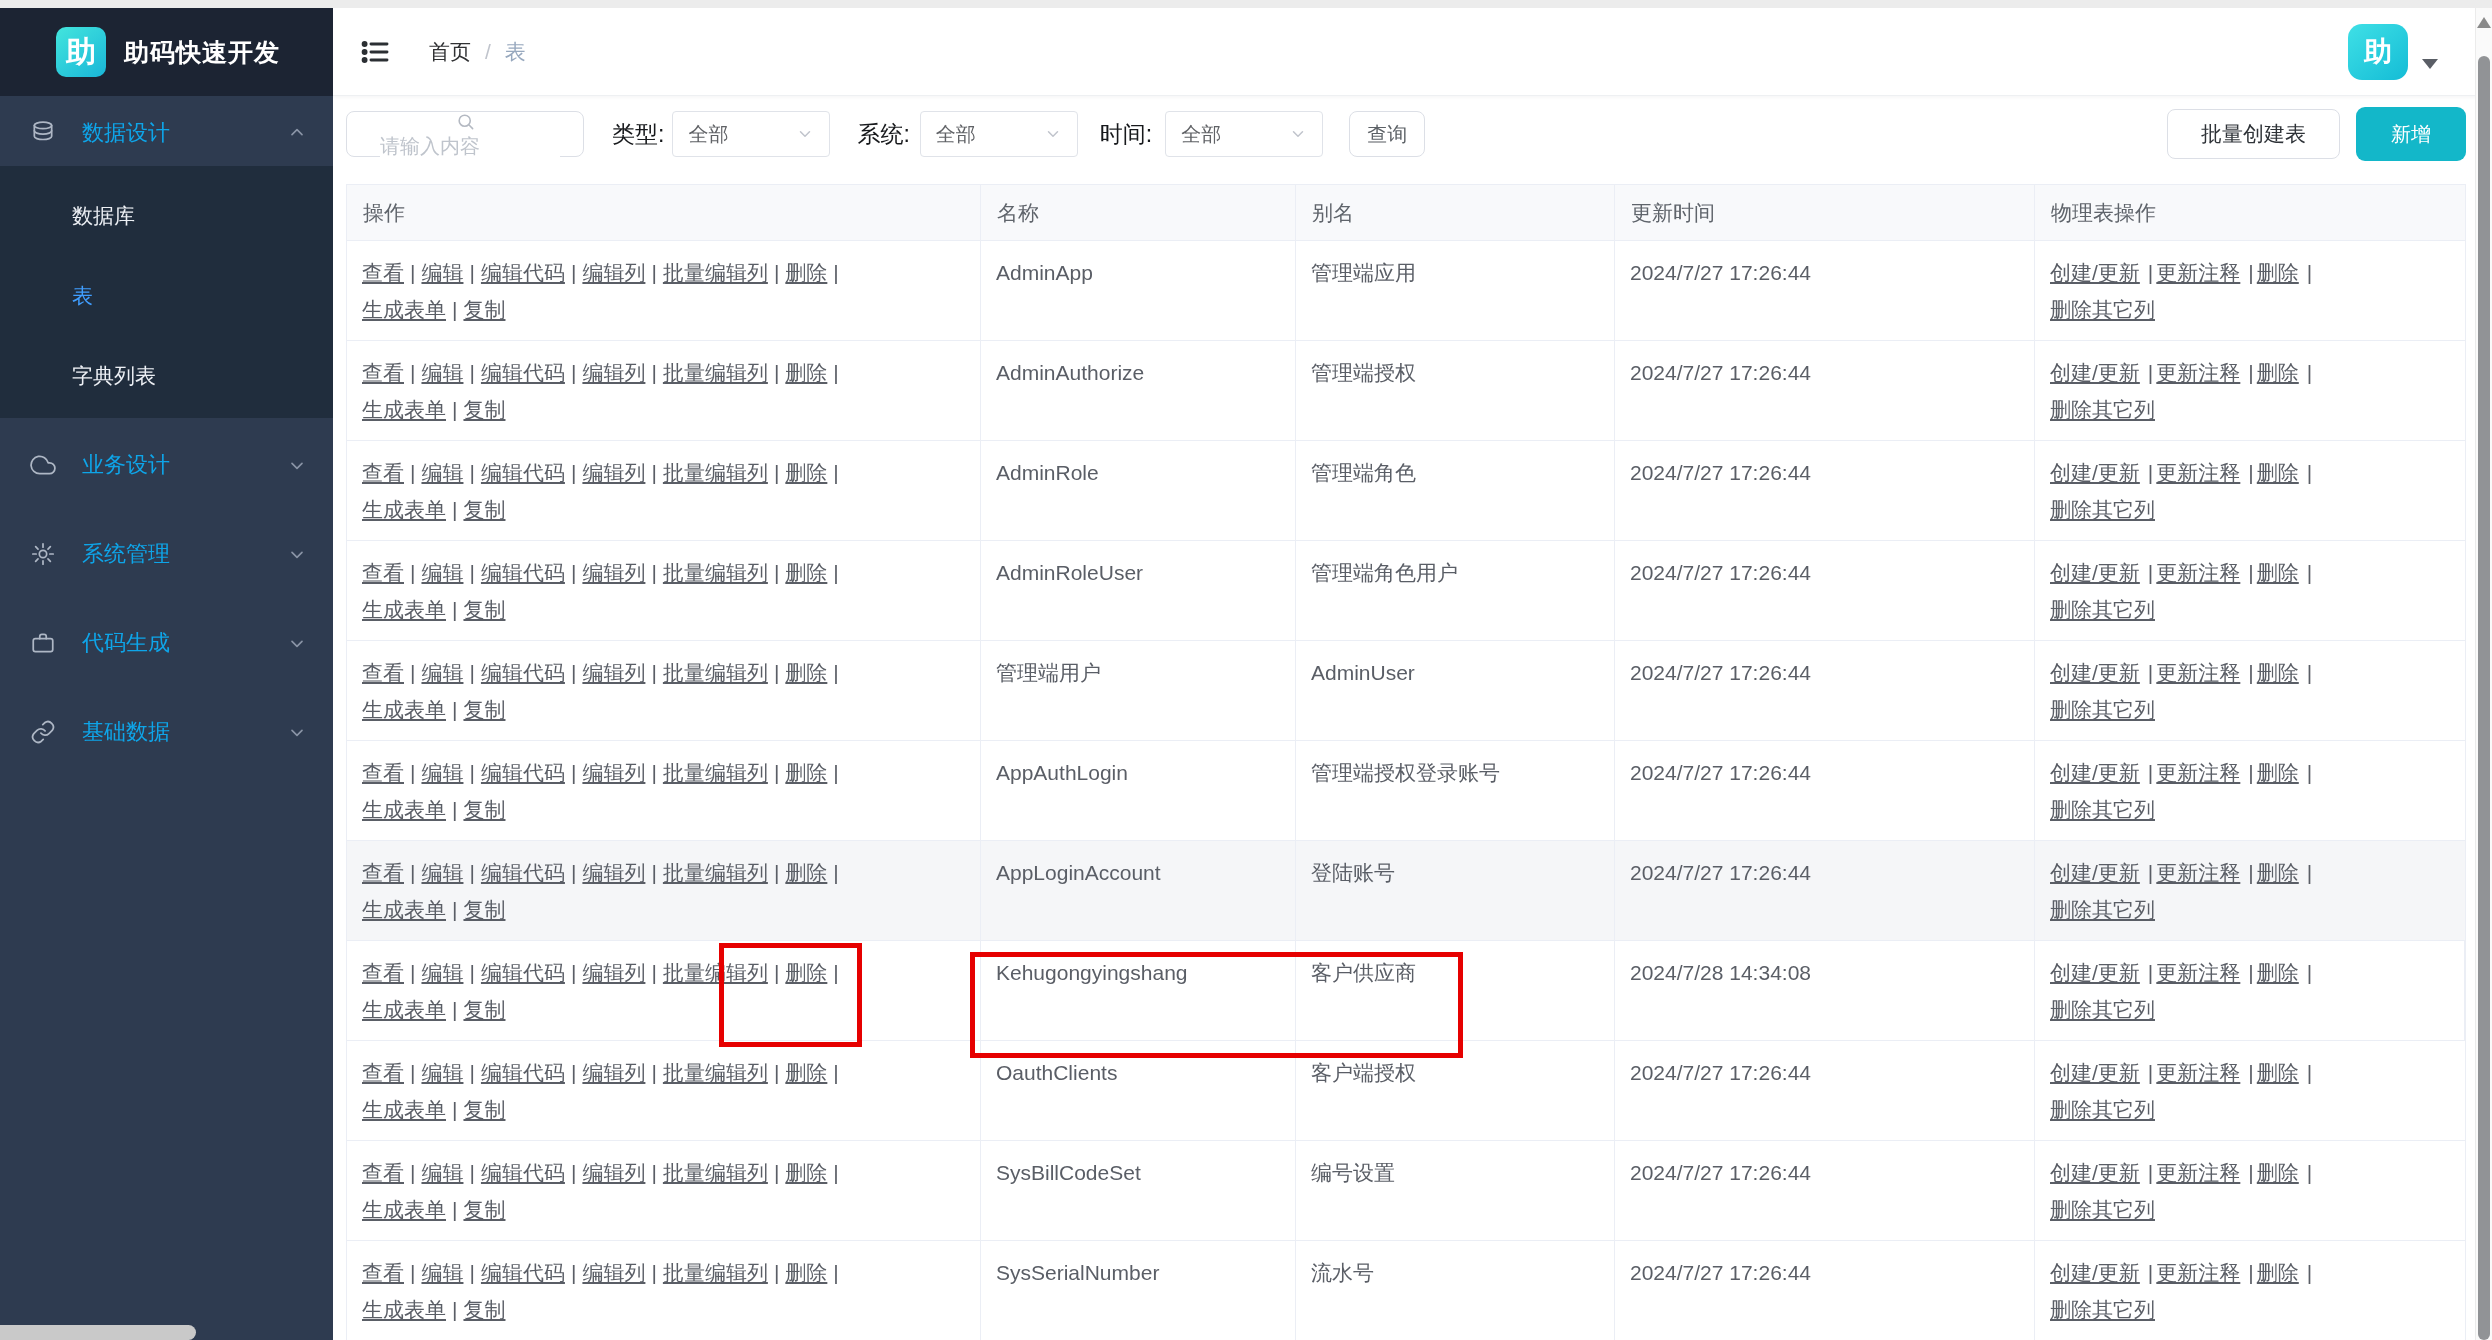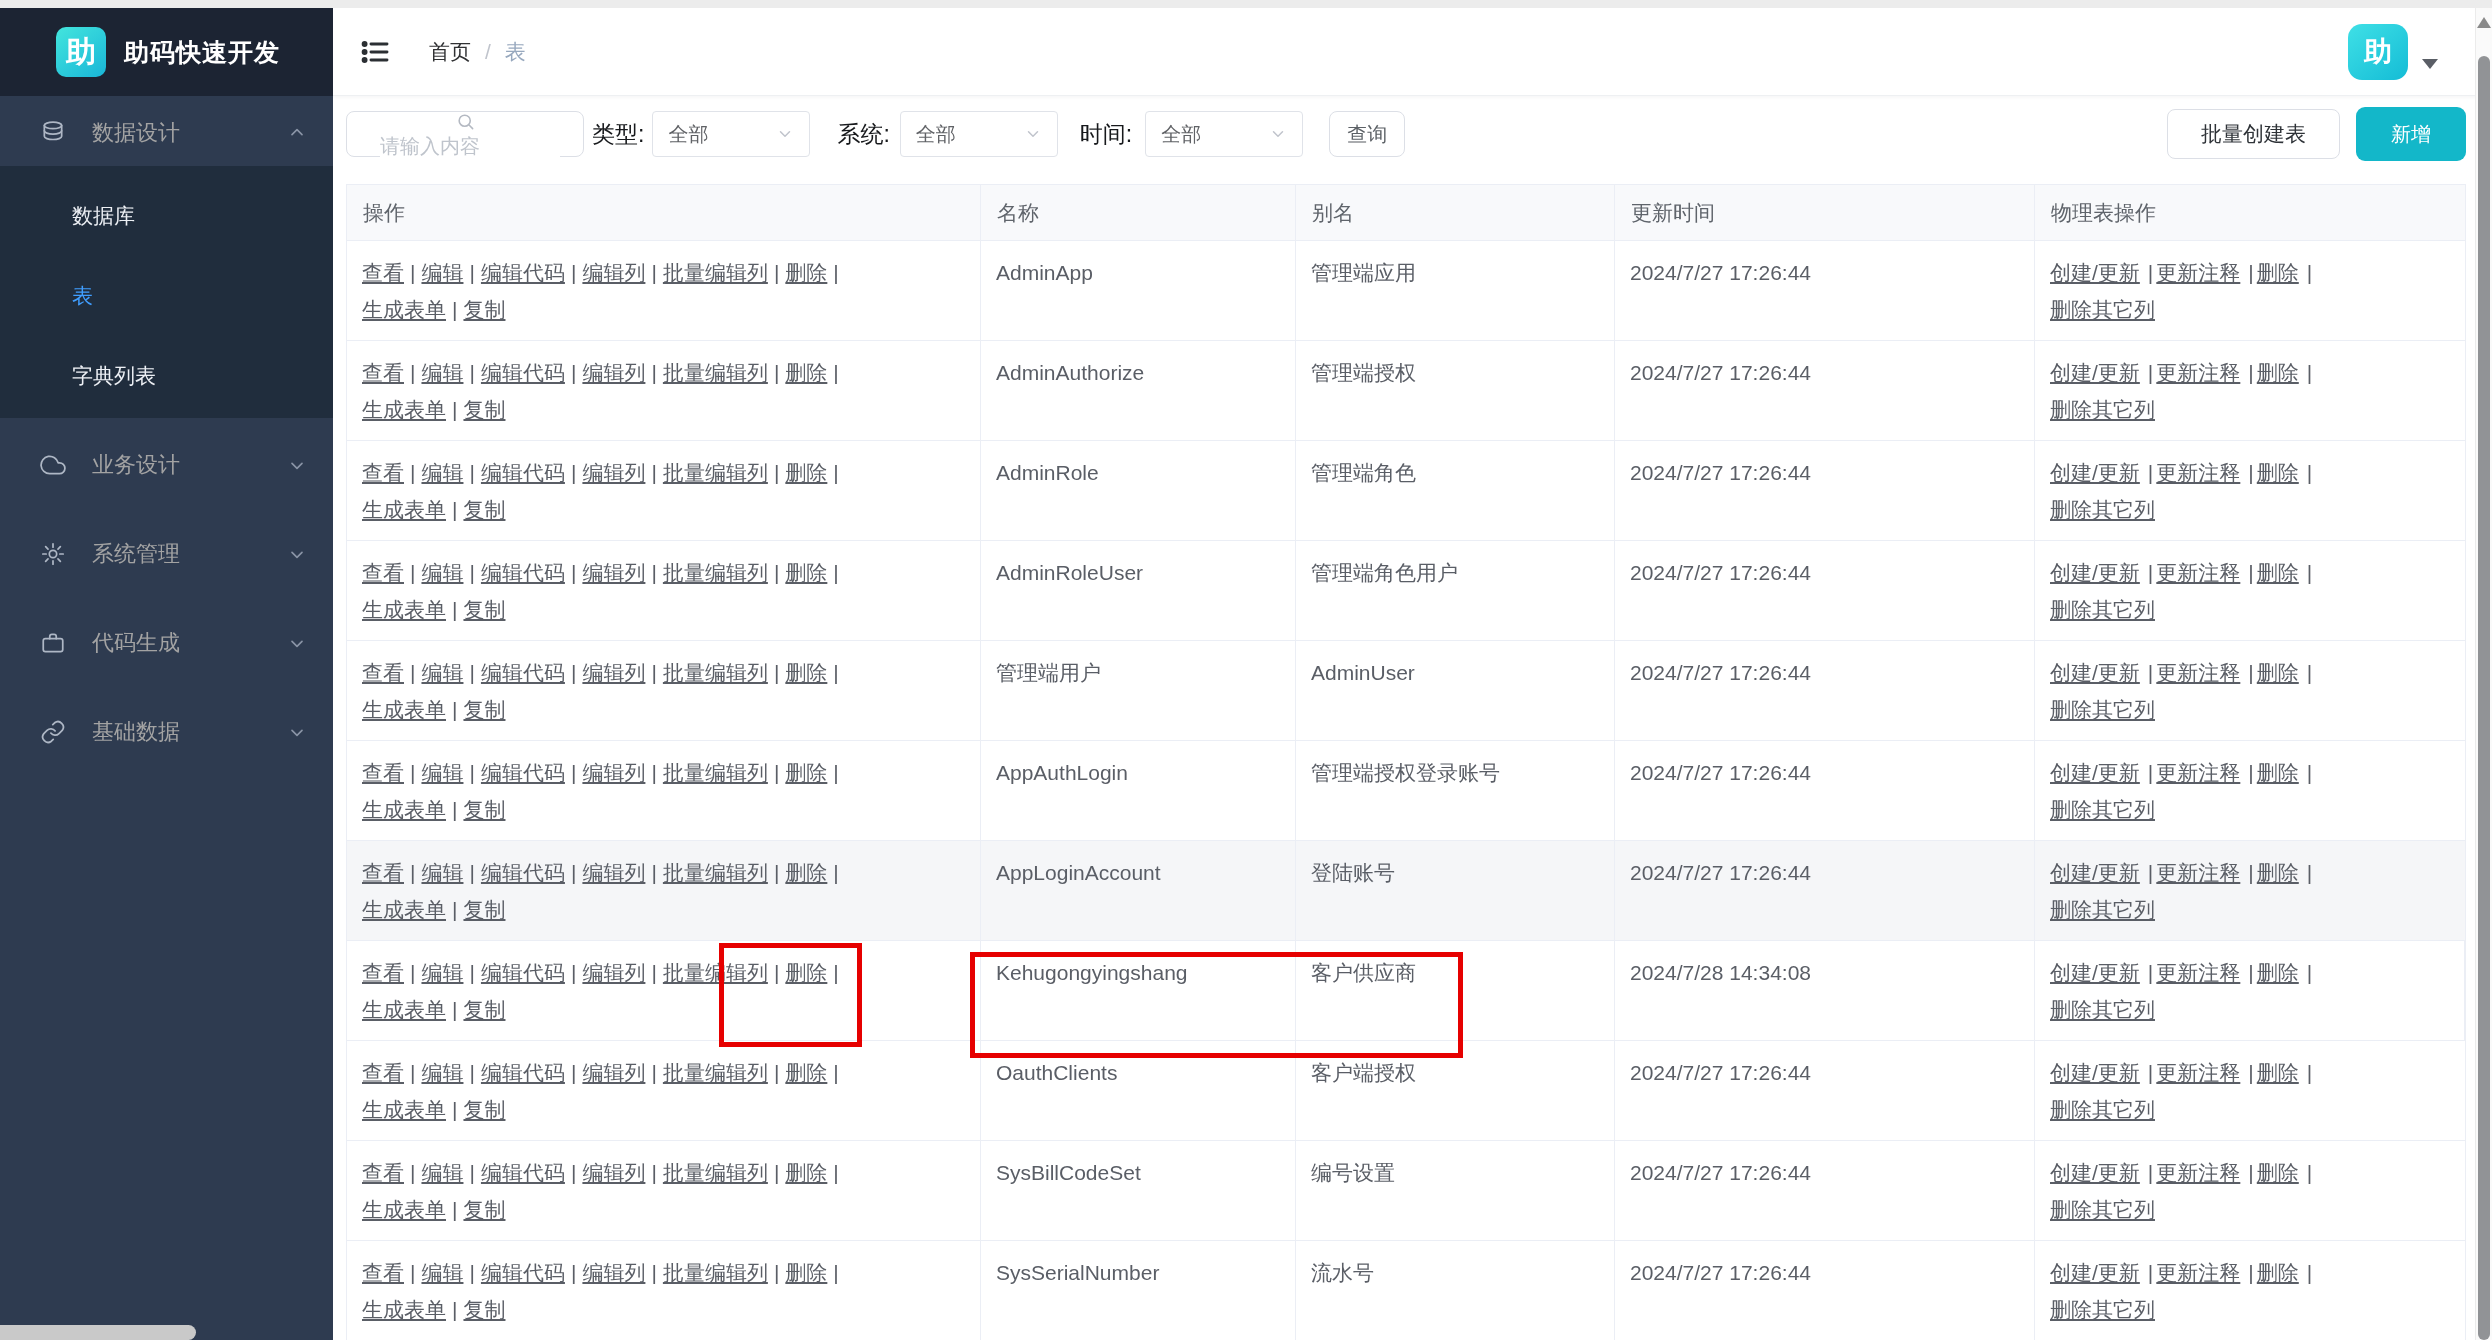--- a/index.html
+++ b/index.html
@@ -9,21 +9,21 @@
     font-family:"Liberation Sans","DejaVu Sans",sans-serif; color:#5a5e66;
   }
   .top-strip { position:absolute; left:0; top:0; width:2492px; height:8px; background:#ececec; z-index:50; }
 
   
   .sidebar { position:absolute; left:0; top:8px; width:333px; height:1332px; background:#2e3b50; z-index:10; }
   .logo-bar { height:88px; background:#1c2433; display:flex; align-items:center; padding-left:56px; }
   .logo-sq { width:50px; height:50px; border-radius:10px; background:linear-gradient(140deg,#43e5dd,#19b6d8);
              color:#fff; font-size:30px; font-weight:bold; display:flex; align-items:center; justify-content:center; }
   .logo-title { color:#fff; font-size:25px; font-weight:bold; margin-left:18px; letter-spacing:1px; white-space:nowrap; }
-  .menu-item { height:70px; display:flex; align-items:center; padding:4px 26px 0 30px; color:#a3a3a3; font-size:22px; cursor:pointer;margin-left:10px; }
+  .menu-item { height:70px; display:flex; align-items:center; padding:4px 26px 0 30px; color:#0ea5e9; font-size:22px; cursor:pointer; }
   .menu-item.lv { height:89px; }
   .mi-icon { width:26px; height:26px; margin-right:26px; flex:none; }
   .mi-icon svg { width:26px; height:26px; stroke:#aeb7c5; stroke-width:1.6; fill:none; stroke-linecap:round; stroke-linejoin:round; }
   .chev { margin-left:auto; width:20px; height:20px; }
   .chev svg { width:20px; height:20px; stroke:#8a94a6; stroke-width:2; fill:none; stroke-linecap:round; stroke-linejoin:round; }
   .submenu { background:#202d3d; padding:10px 0 2px 0; }
   .sub-item { height:80px; line-height:80px; padding-left:72px; color:#edf0f5; font-size:21px; cursor:pointer; white-space:nowrap; }
   .sub-item.active { color:#409eff; }
 
   
@@ -201,21 +201,21 @@
   <div class="filter-bar">
     <div class="search-input">
       <span class="search-icon">
         <svg viewBox="0 0 24 24">
             <circle cx="11" cy="11" r="7"></circle>
             <line x1="16.5" y1="16.5" x2="21" y2="21"></line>
           </svg>
       </span>
       <input type="text" placeholder="请输入内容" style="">
     </div>
-    <span class="f-label" style="margin-left:8px;">类型:</span>
+    <span class="f-label" style="margin-left:28px;">类型:</span>
     <div class="f-select" style="margin-left:8px;">
       <span>全部</span>
       <span class="sel-chev"><svg viewBox="0 0 24 24">
             <polyline points="6 9 12 15 18 9"></polyline>
           </svg></span>
     </div>
     <span class="f-label" style="margin-left:27px;">系统:</span>
     <div class="f-select" style="margin-left:10px;">
       <span>全部</span>
       <span class="sel-chev"><svg viewBox="0 0 24 24">

